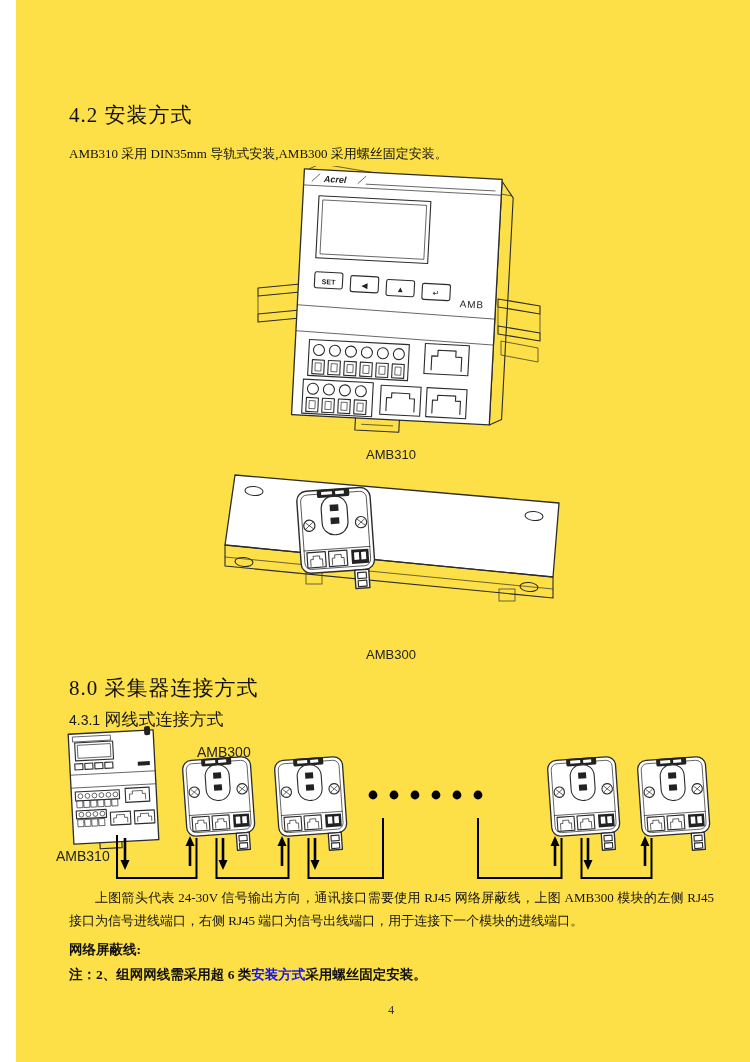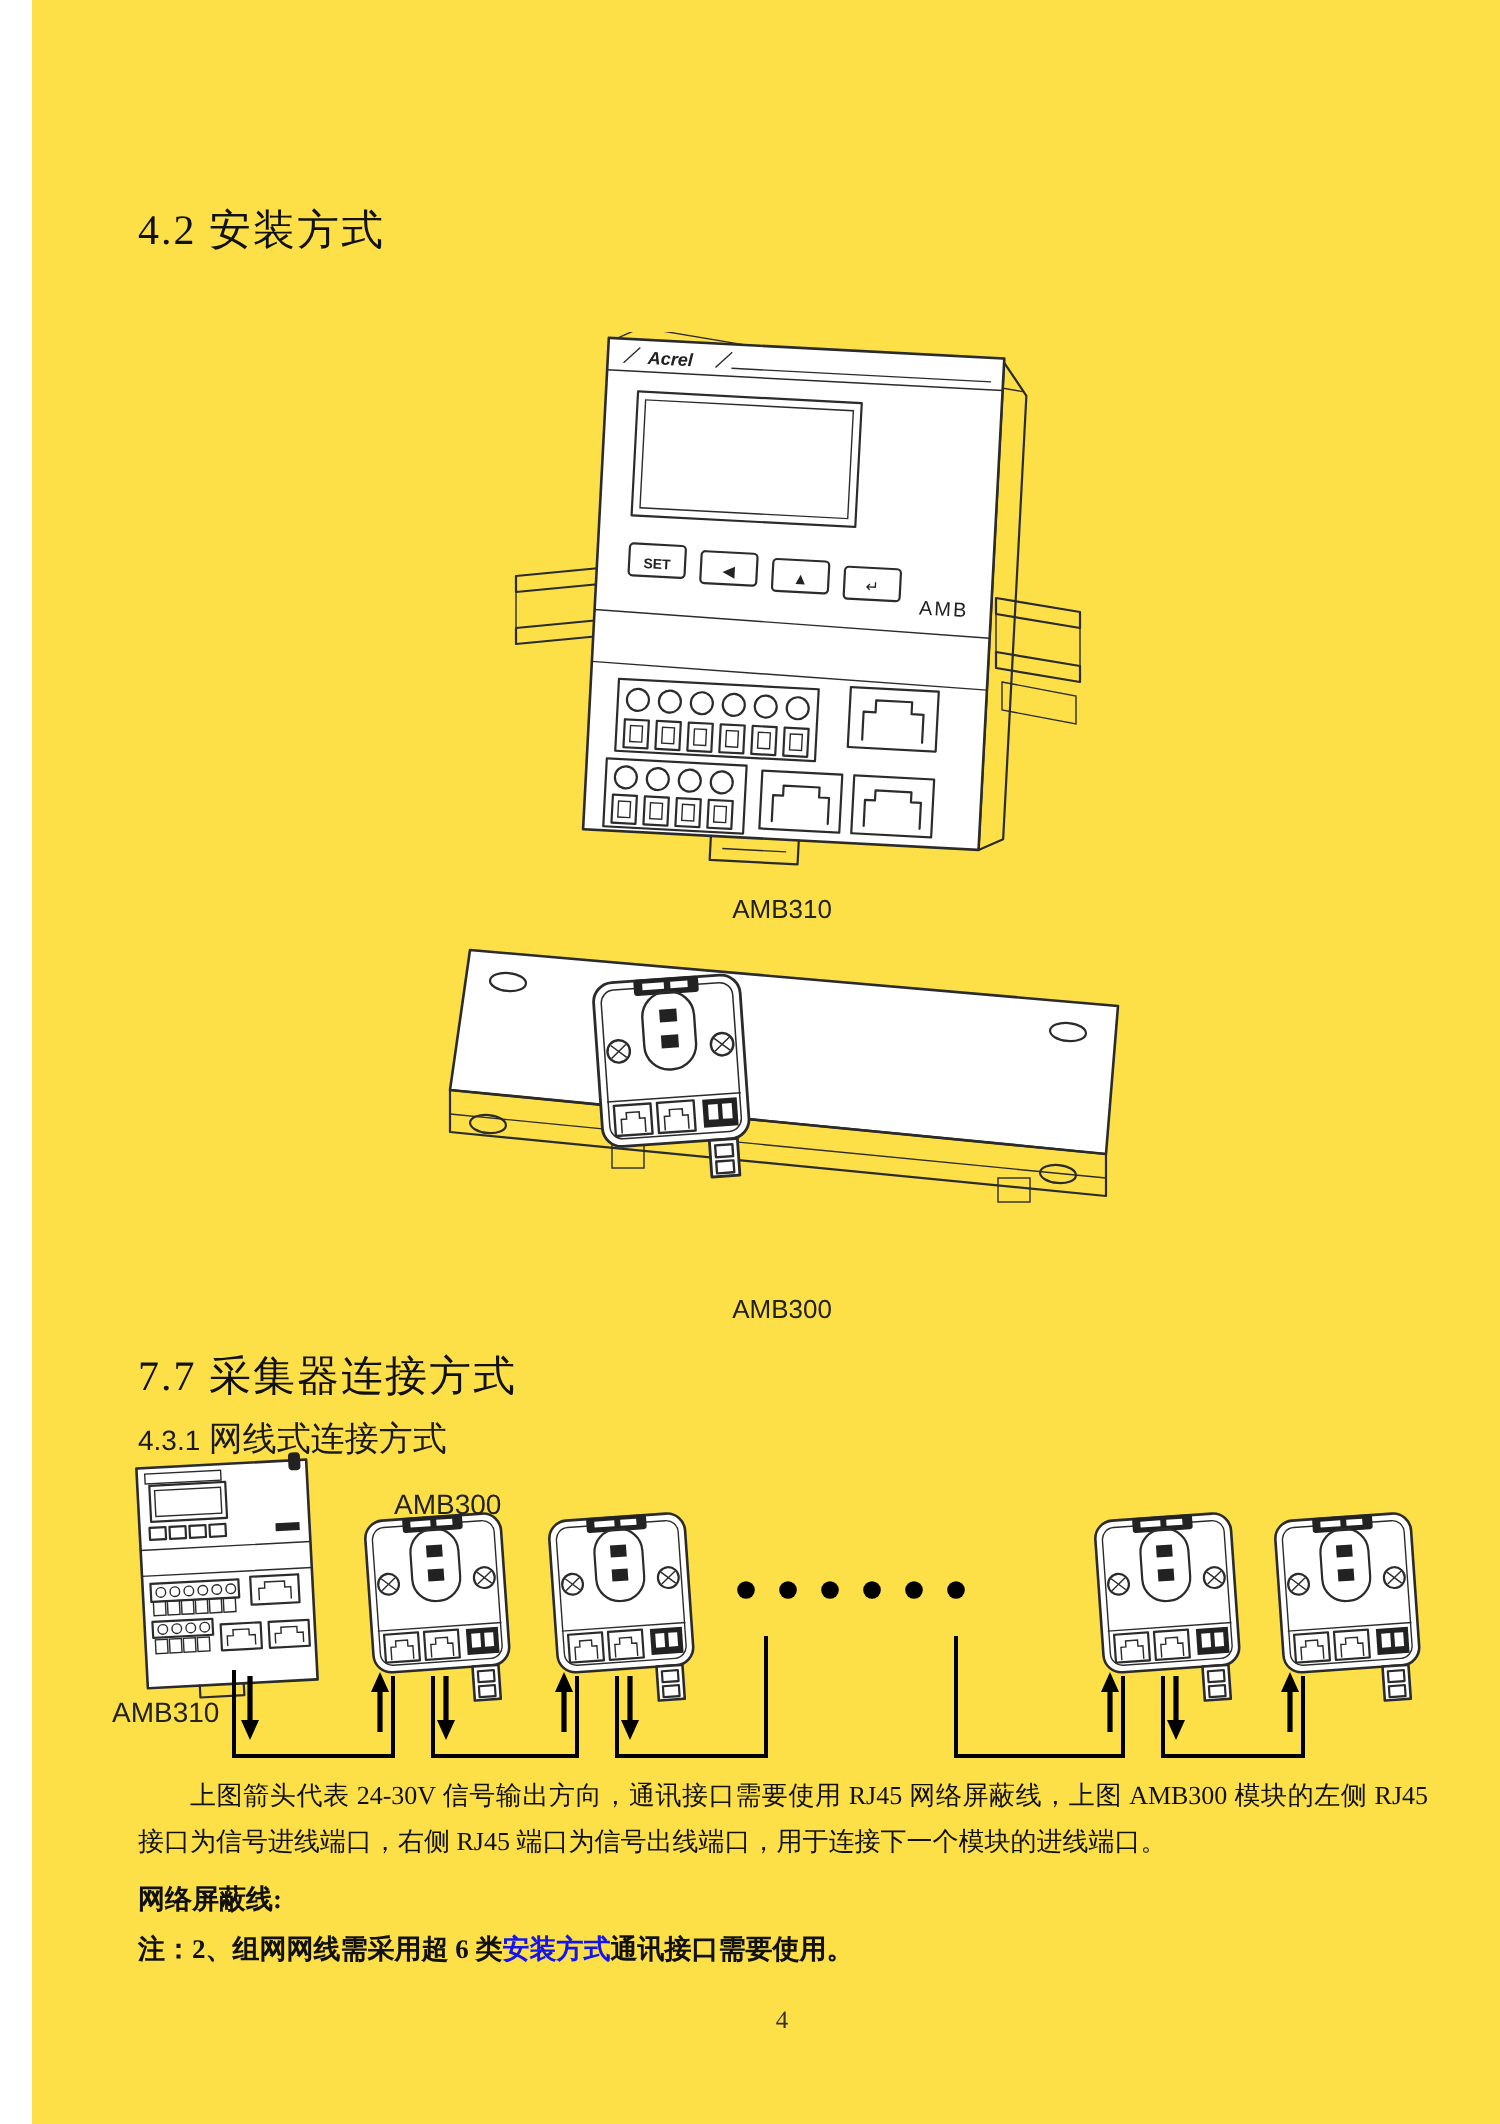--- a/index.html
+++ b/index.html
@@ -56,20 +56,21 @@
         <rect x="50.5" y="60.5" width="4.5" height="7" fill="#fff"></rect>
         <rect x="57" y="60.5" width="4.5" height="7" fill="#fff"></rect>
         <rect x="50" y="77" width="13" height="17" class="lnf" stroke-width="1.3"></rect>
         <rect x="52.5" y="79.5" width="8" height="5.5" class="ln" stroke-width="0.9"></rect>
         <rect x="52.5" y="87" width="8" height="5.5" class="ln" stroke-width="0.9"></rect>
       </g>
     </defs>
   </svg>
 
   <div class="abs h1" style="left:53px;top:101px;">4.2 安装方式</div>
+  <div class="abs body-text" style="left:53px;top:145px;">AMB310 采用 DIN35mm 导轨式安装,AMB300 采用螺丝固定安装。</div>
 
   <svg class="abs" style="left:232px;top:166px;" width="300" height="282" viewBox="0 0 300 282">
 
     <g>
       <path d="M10,122 L52,118 L52,126 L10,130 Z" class="ln"></path>
       <path d="M10,148 L52,144 L52,152 L10,156 Z" class="ln"></path>
       <path d="M10,130 L10,148 M52,126 L52,144" class="thin"></path>
     </g>
 
     <g>
@@ -171,21 +172,21 @@
       <rect x="288" y="124" width="16" height="12" class="thin"></rect>
       <ellipse cx="43" cy="26" rx="9" ry="4.5" transform="rotate(5,43,26)" class="ln"></ellipse>
       <ellipse cx="323" cy="51" rx="9" ry="4.5" transform="rotate(5,323,51)" class="ln"></ellipse>
       <ellipse cx="33" cy="97" rx="9" ry="4.5" transform="rotate(5,33,97)" class="ln"></ellipse>
       <ellipse cx="318" cy="122" rx="9" ry="4.5" transform="rotate(5,318,122)" class="ln"></ellipse>
     </g>
     <use href="#amb300-module" transform="translate(84,26) rotate(-4) scale(1.08)"></use>
   </svg>
   <div class="abs caption" style="top:647px;">AMB300</div>
 
-  <div class="abs h1" style="left:53px;top:674px;">7.7 采集器连接方式</div>
+  <div class="abs h1" style="left:53px;top:674px;">8.0 采集器连接方式</div>
   <div class="abs" style="left:53px;top:708px;">
     <span class="sub-num">4.3.1</span><span class="sub-txt"> 网线式连接方式</span>
   </div>
 
   <svg class="abs" style="left:35px;top:724px;" width="690" height="162" viewBox="0 0 690 162">
 
     <g transform="translate(20,8) rotate(-3,42,55)">
       <rect x="0" y="0" width="85" height="110" class="lnf" stroke-width="1.5"></rect>
       <rect x="76" y="-4" width="6" height="9" rx="2" class="dark"></rect>
       <rect x="4" y="3" width="38" height="5" class="thin"></rect>
@@ -273,17 +274,17 @@
         <path class="ah" d="M589.5,122 L598.5,122 L594,112 Z"></path>
     </g>
   </svg>
   <span class="abs diagram-label" style="left:40px;top:848px;">AMB310</span>
   <span class="abs diagram-label" style="left:181px;top:744px;">AMB300</span>
 
   <div class="abs para" style="left:53px;top:886px;width:645px;">上图箭头代表 24-30V 信号输出方向，通讯接口需要使用 RJ45 网络屏蔽线，上图 AMB300 模块的左侧 RJ45 接口为信号进线端口，右侧 RJ45 端口为信号出线端口，用于连接下一个模块的进线端口。</div>
 
   <div class="abs note-head" style="left:53px;top:941px;">网络屏蔽线:</div>
   <div class="abs note-line" style="left:53px;top:966px;">
-    <span>注：2、组网网线需采用超 6 类</span><span class="blue">安装方式</span><span>通讯接口需要使用。</span>
+    <span>注：2、组网网线需采用超 6 类</span><span class="blue">安装方式</span><span>采用螺丝固定安装。</span>
   </div>
 
   <div class="abs pagenum" style="top:1003px;">4</div>
 </div>
 
 </body></html>

